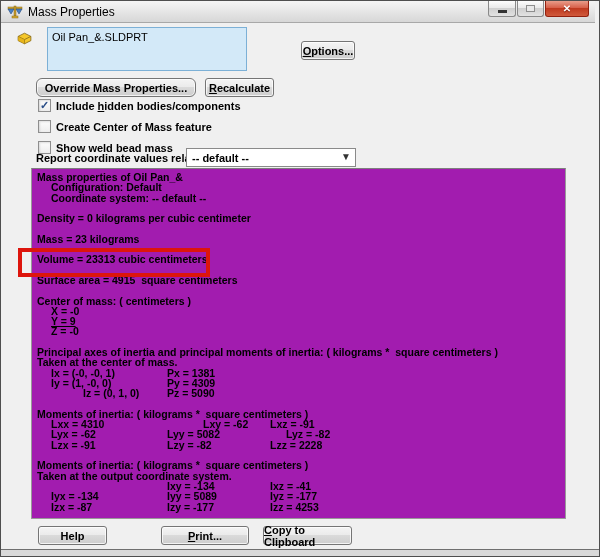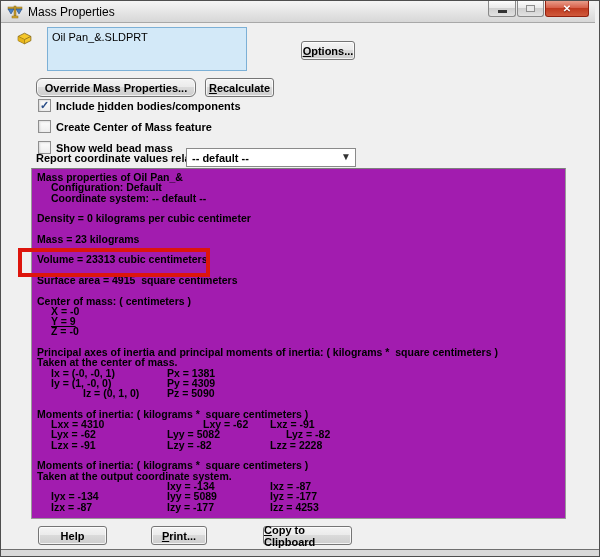--- a/index.html
+++ b/index.html
@@ -55,21 +55,21 @@
     box-shadow:inset 0 0 0 1px rgba(255,255,255,.75);
     font-family:"Liberation Sans",sans-serif; font-size:11px; font-weight:bold; color:#000;
     display:flex; align-items:center; justify-content:center; cursor:default;
   }
   .key { text-decoration:underline; }
 
   .btn-options    { left:300px; top:40px;  width:54px;  height:19px; }
   .btn-override   { left:35px;  top:77px;  width:160px; height:19px;border-radius:6px; }
   .btn-recalc     { left:204px; top:77px;  width:69px;  height:19px; }
   .btn-help       { left:37px;  top:525px; width:69px;  height:19px; }
-  .btn-print      { left:150px; top:525px; width:56px;  height:19px; }
+  .btn-print      { left:160px; top:525px; width:88px;  height:19px; }
   .btn-copy       { left:262px; top:525px; width:89px;  height:19px; }
 
   .cbrow { position:absolute; left:37px; display:flex; align-items:center; font-size:11px; font-weight:bold; }
   .cb-1 { top:98px; } .cb-2 { top:119px; } .cb-3 { top:140px; }
   .cbbox {
     width:13px; height:13px; border:1px solid #8e8e8e; margin-right:5px;
     background:linear-gradient(to bottom,#fdfdfd,#ededed);
     box-shadow:inset 1px 1px 2px rgba(0,0,0,.12);
     font-size:11px; line-height:11px; text-align:center; color:#2b4f88; font-weight:bold;
   }
@@ -260,21 +260,21 @@
         </div>
         <div class="rline">
           <span style="left: 5px;">Moments of inertia: ( kilograms *  square centimeters )</span>
         </div>
         <div class="rline">
           <span style="left: 5px;">Taken at the output coordinate system.</span>
         </div>
         <div class="rline">
           <span style="left: 19px; margin-top: 48px;">Ixx = 6337</span>
           <span style="left: 135px;">Ixy = -134</span>
-          <span style="left: 238px;">Ixz = -87</span>
+          <span style="left: 238px;">Ixz = -41</span>
         </div>
         <div class="rline">
           <span style="left: 19px;">Iyx = -134</span>
           <span style="left: 135px;">Iyy = 5089</span>
           <span style="left: 238px;">Iyz = -177</span>
         </div>
         <div class="rline">
           <span style="left: 19px;">Izx = -87</span>
           <span style="left: 135px; text-align: right;">Izy = -177</span>
           <span style="left: 238px;">Izz = 4253</span>

